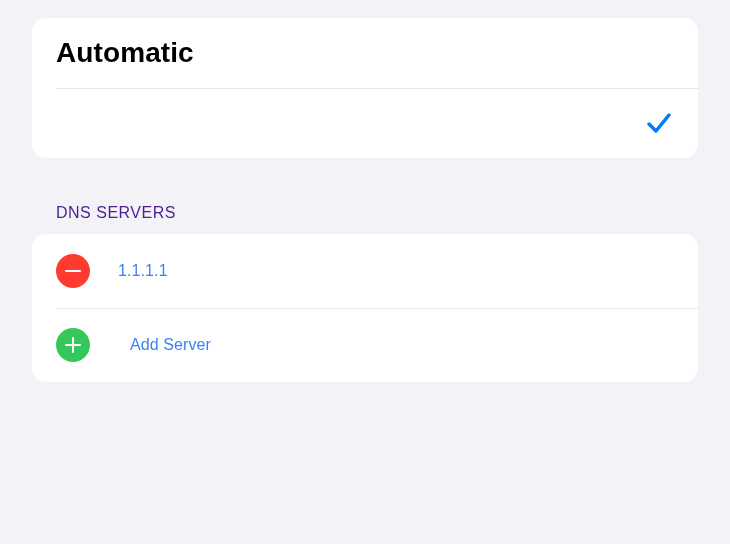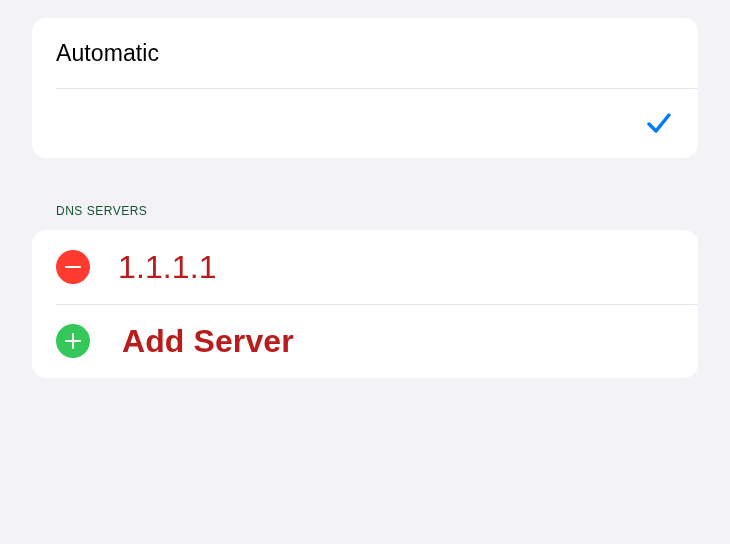--- a/index.html
+++ b/index.html
@@ -30,33 +30,34 @@
     .row + .row::before {
       content: "";
       position: absolute;
       left: 24px;
       right: 0;
       top: 0;
       height: 1px;
       background: #e5e5ea;
     }
     .row-label {
-      font-size: 23px;
+      font-size: 28px;
       color: #000;
       letter-spacing: 0.1px;
+      font-weight: bold;
     }
     .spacer {
       flex: 1;
     }
     .check-icon svg {
       display: block;
     }
     .section-header {
-      font-size: 12px;
-      color: #14532d;
+      font-size: 16px;
+      color: #4c1d95;
       letter-spacing: 0.5px;
       padding: 46px 24px 12px 24px;
       text-transform: uppercase;
     }
     .server-row {
       display: flex;
       align-items: center;
       min-height: 74px;
       padding: 0 24px;
       position: relative;
@@ -100,28 +101,27 @@
       border-radius: 1px;
     }
     .add-btn .vbar {
       position: absolute;
       width: 2.5px;
       height: 16px;
       background: #fff;
       border-radius: 1px;
     }
     .server-text {
-      font-size: 32px;
-      color: #b91c1c;
+      font-size: 16px;
+      color: #3b82f6;
       margin-left: 28px;
       letter-spacing: 0.1px;
     }
     .add-text {
-      margin-left: 32px;
-      font-weight: bold;
+      margin-left: 40px;
     }
   </style>
 </head>
 <body>
 
 <div class="group">
   <div class="row">
     <span class="row-label">Automatic</span>
     <span class="spacer"></span>
   </div>

